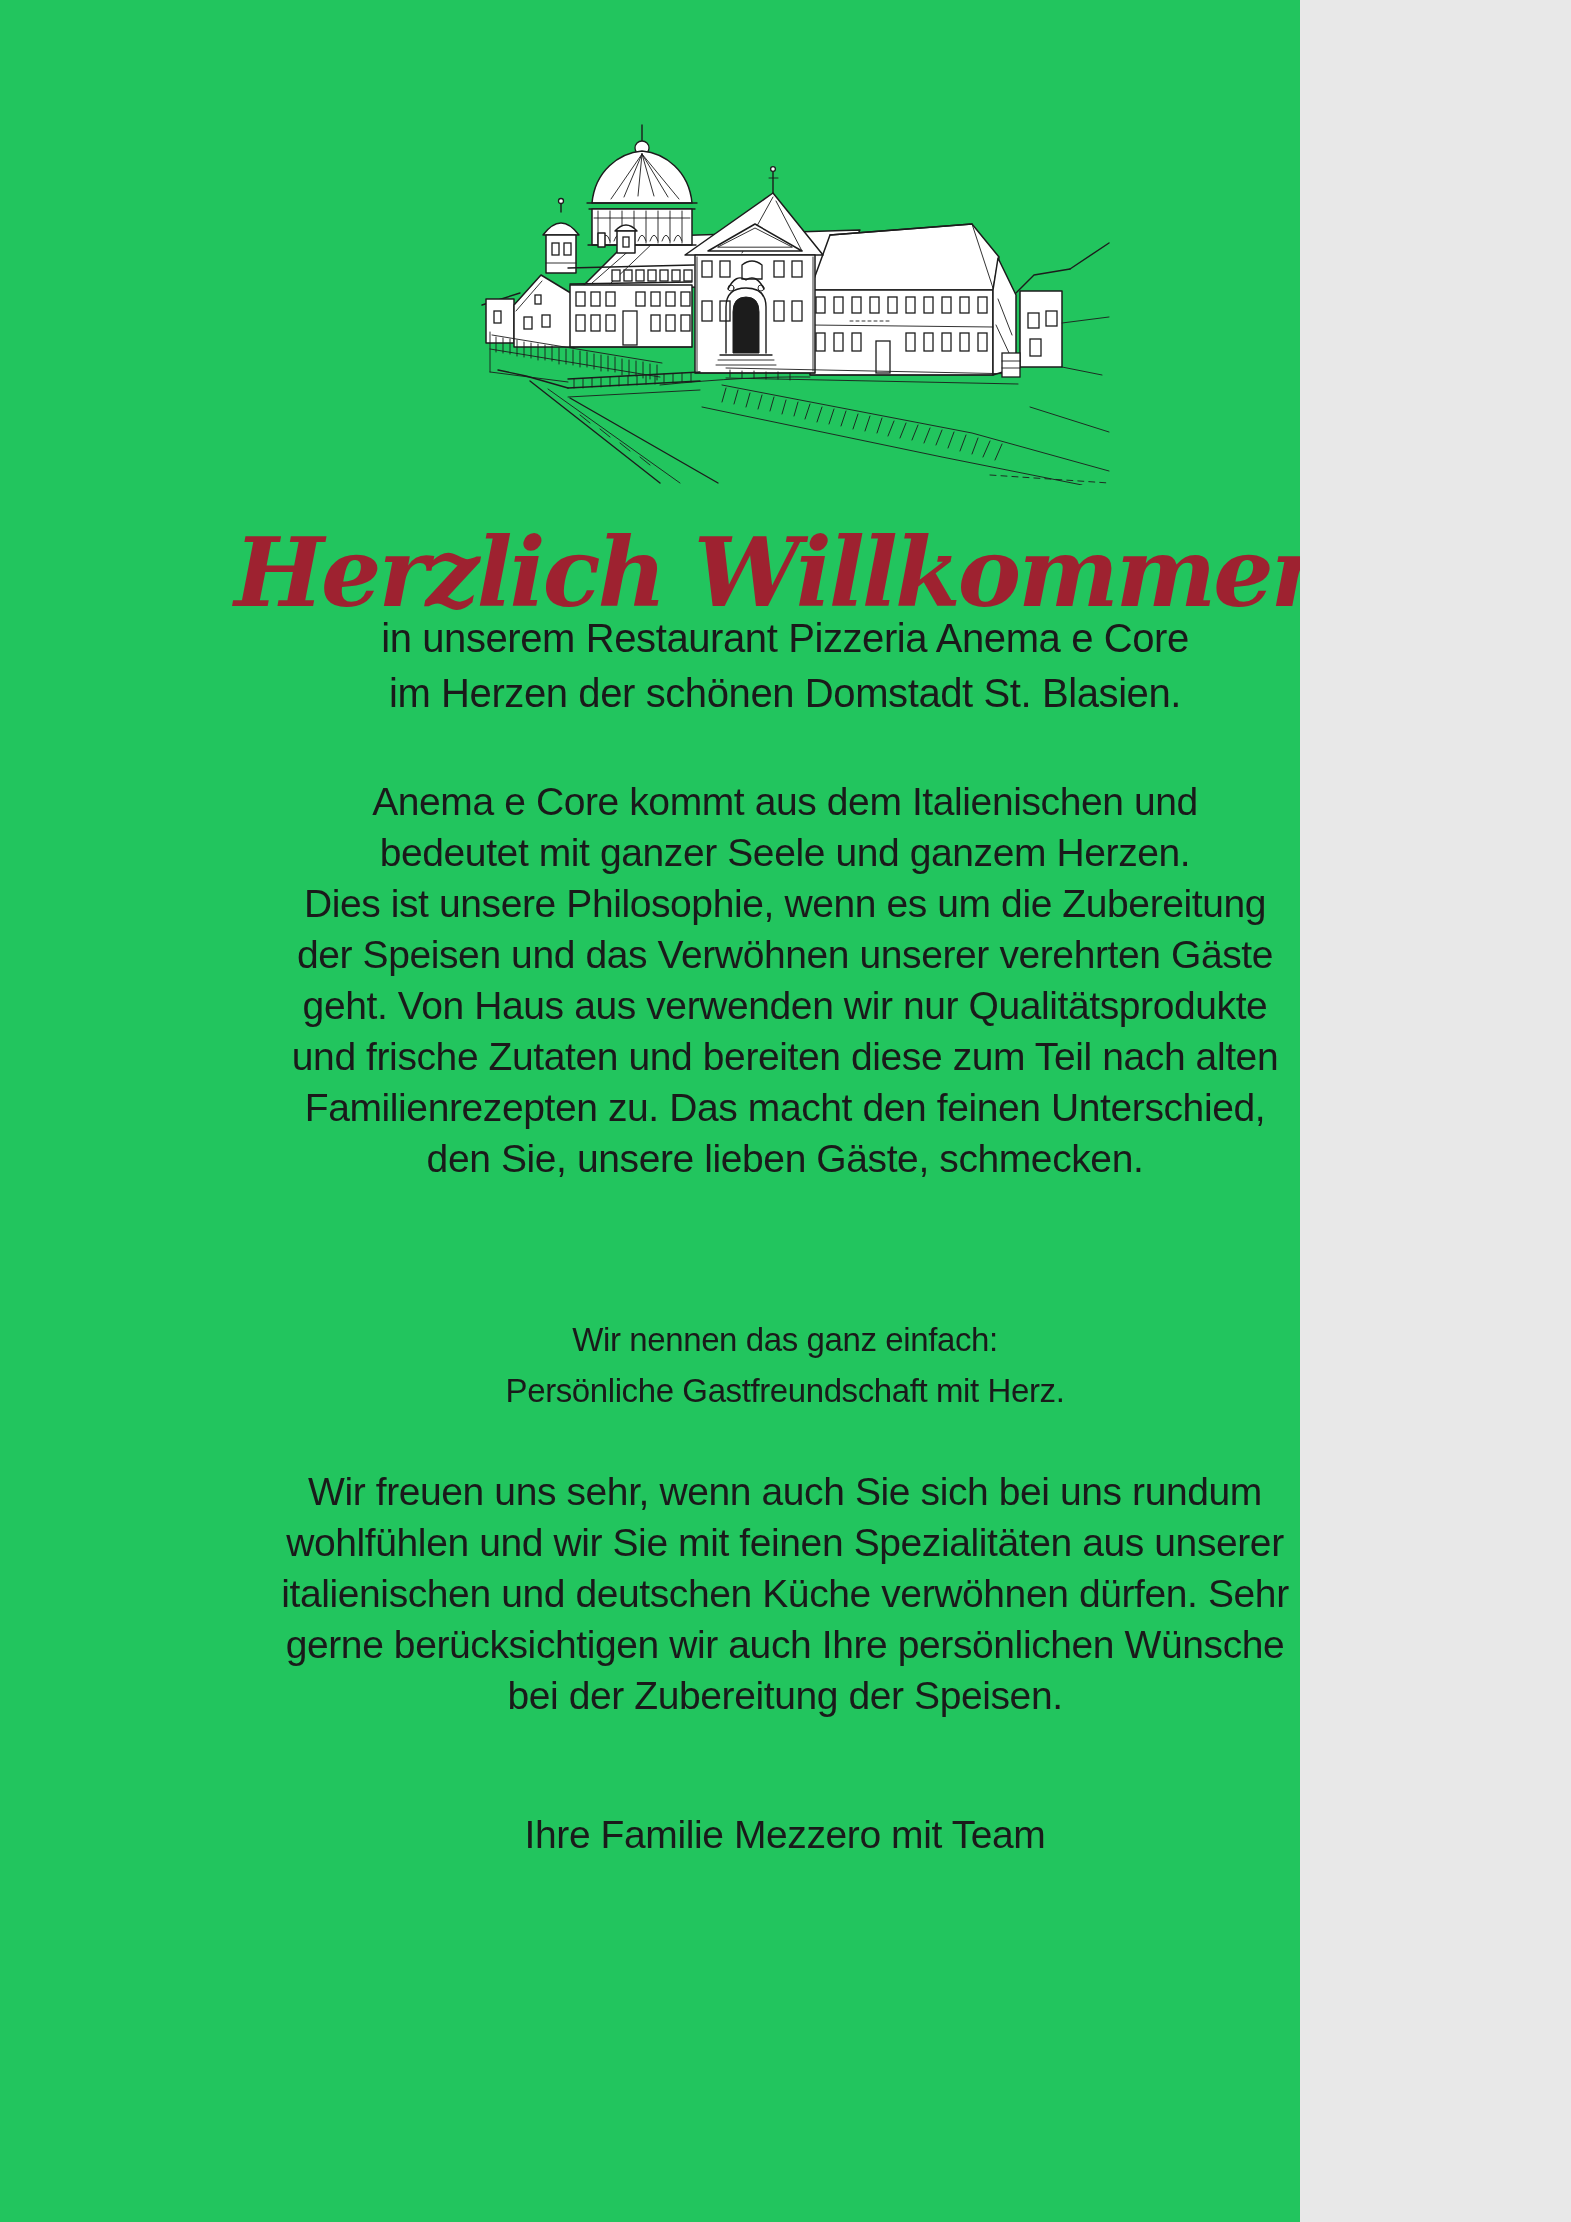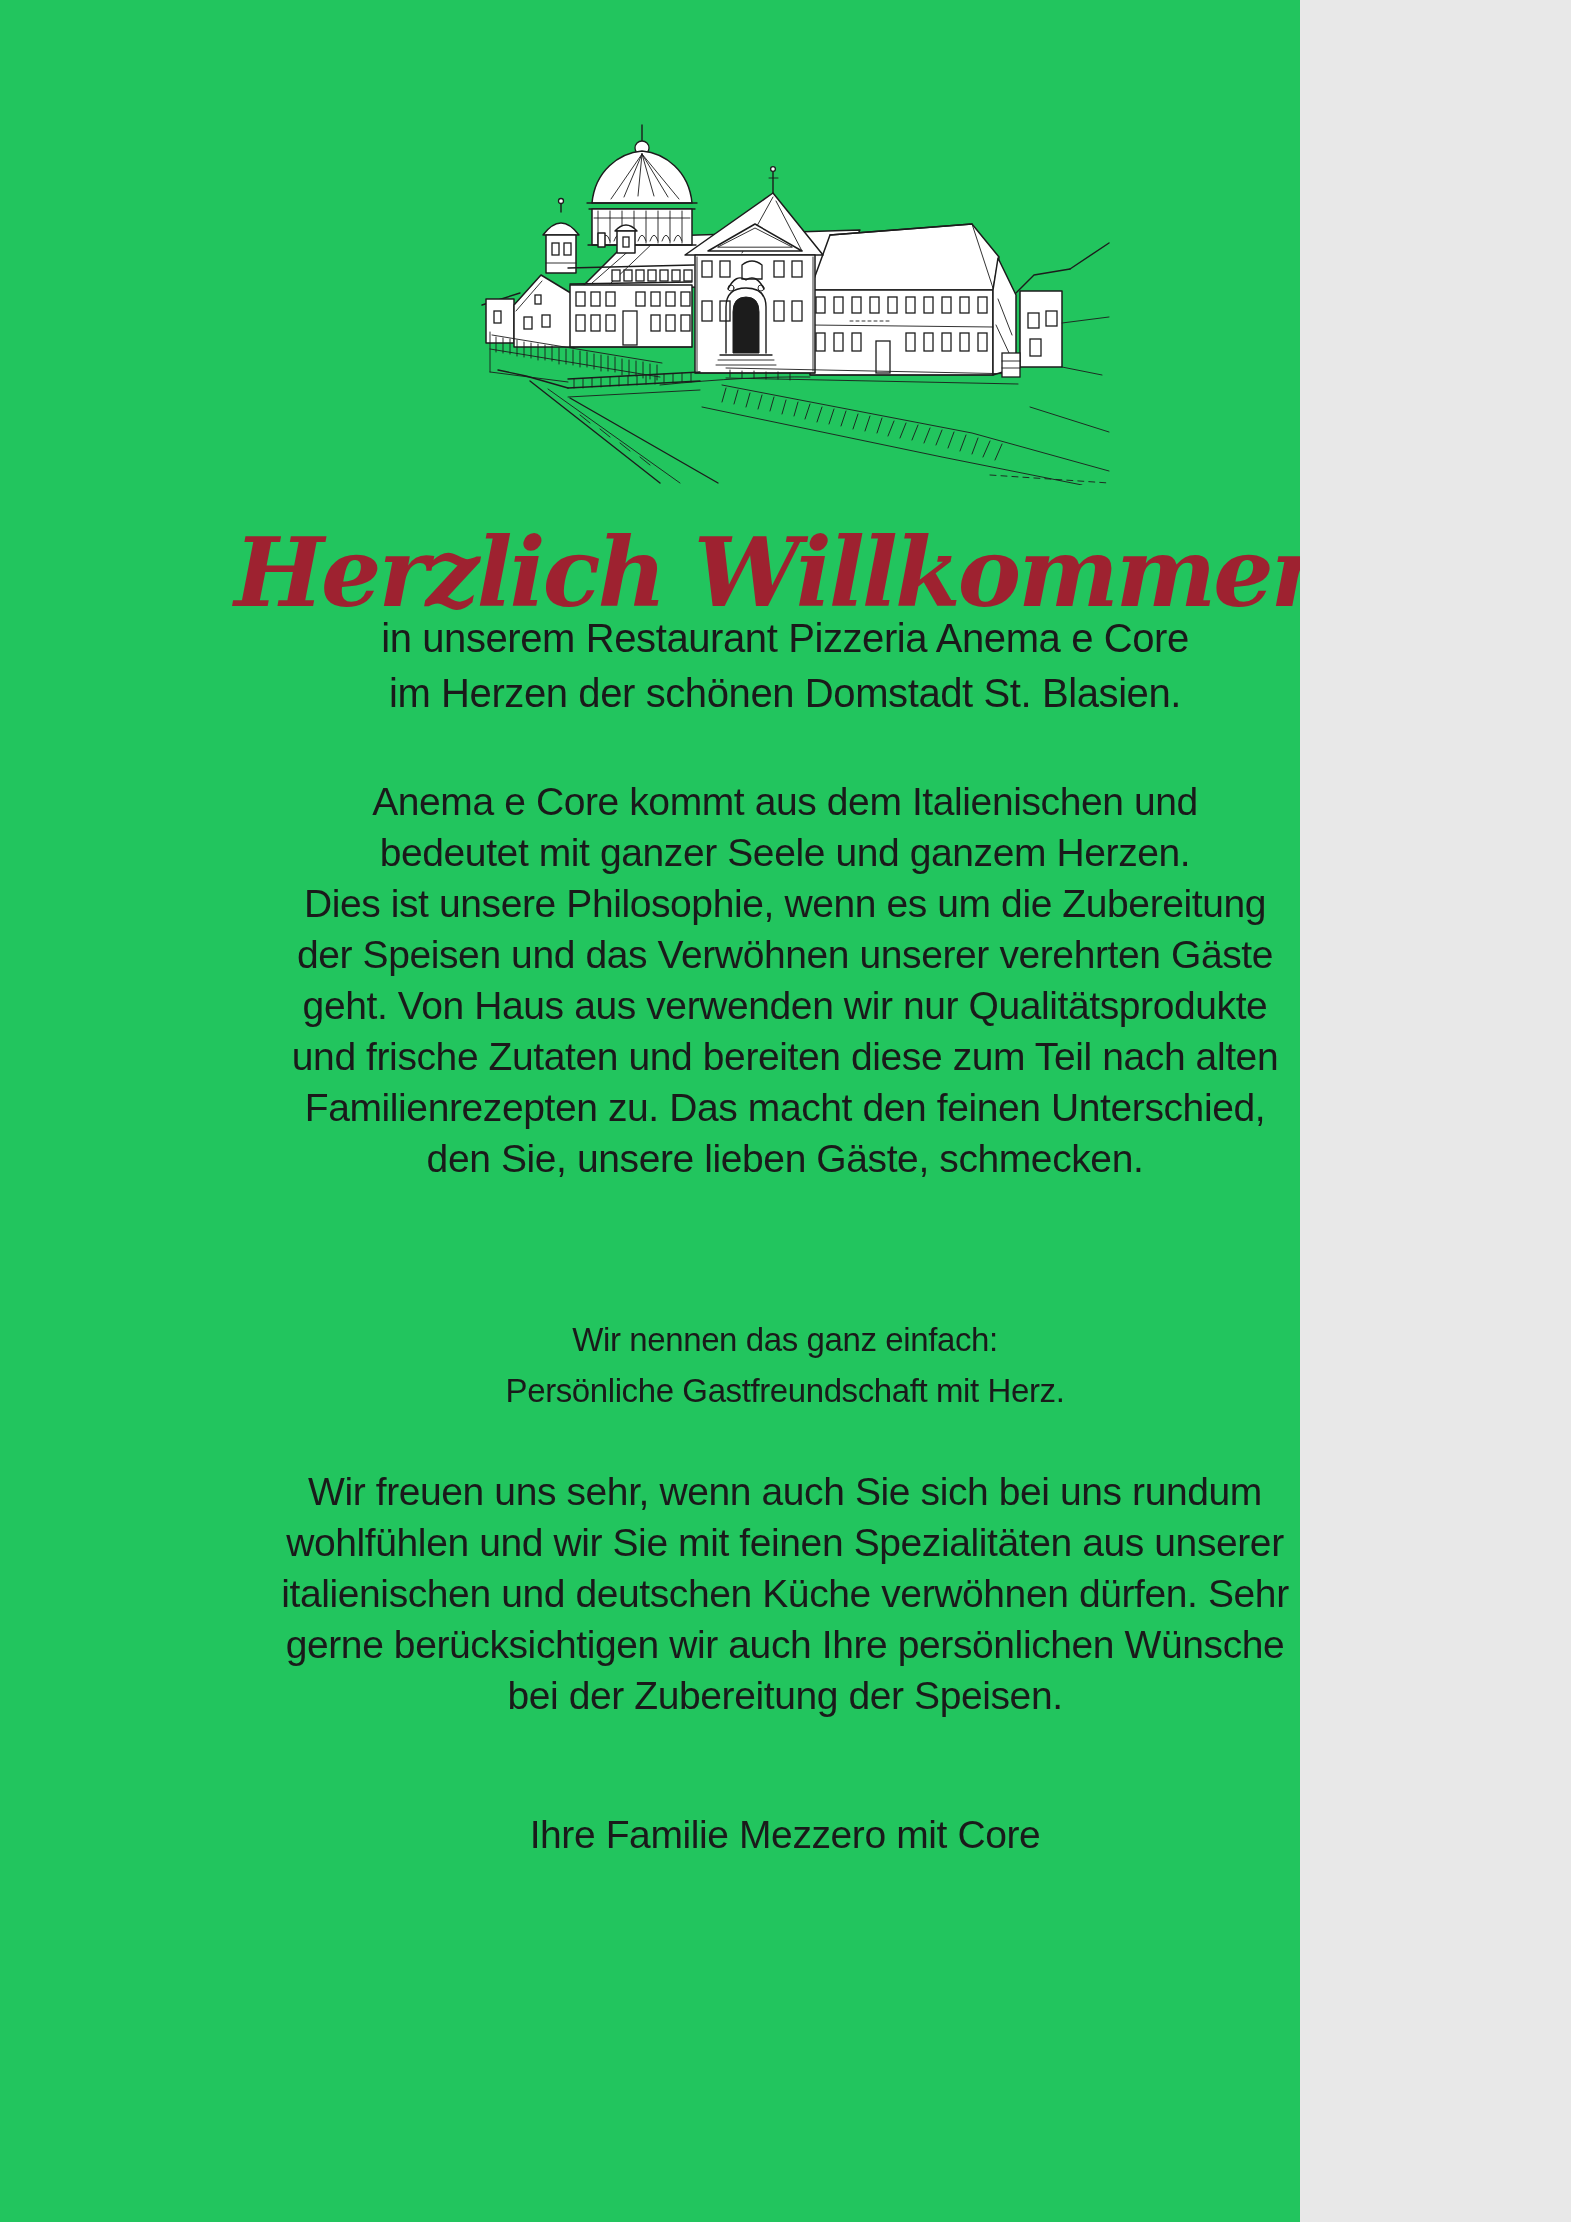--- a/index.html
+++ b/index.html
@@ -266,15 +266,15 @@
 
   <div class="textblock motto">Wir nennen das ganz einfach:
 Persönliche Gastfreundschaft mit Herz.</div>
 
   <div class="textblock closing">Wir freuen uns sehr, wenn auch Sie sich bei uns rundum
 wohlfühlen und wir Sie mit feinen Spezialitäten aus unserer
 italienischen und deutschen Küche verwöhnen dürfen. Sehr
 gerne berücksichtigen wir auch Ihre persönlichen Wünsche
 bei der Zubereitung der Speisen.</div>
 
-  <div class="textblock signature">Ihre Familie Mezzero mit Core</div>
+  <div class="textblock signature">Ihre Familie Mezzero mit Team</div>
 
 </div>
 
 </body></html>

